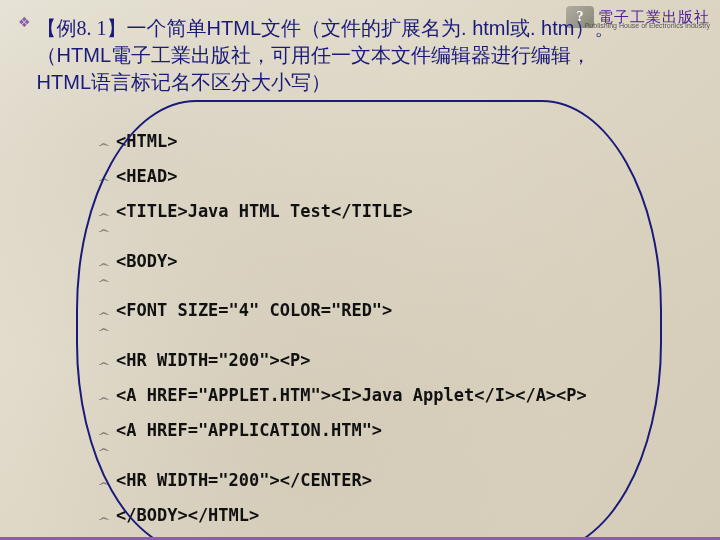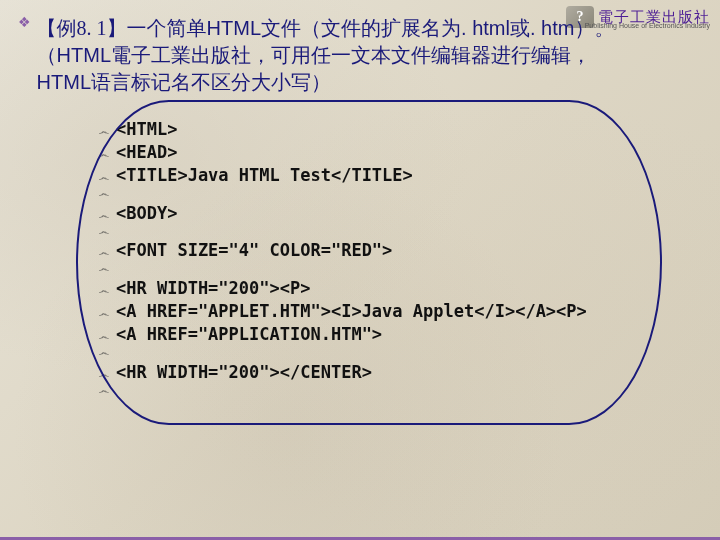--- a/index.html
+++ b/index.html
@@ -107,20 +107,21 @@
   .swirl {
     color: #3a3a3a;
     font-size: 11px;
     width: 16px;
     flex-shrink: 0;
     text-align: center;
     font-weight: normal;
   }
   .code-text {
     white-space: pre;
+    margin-top: 12px;
   }
   .border-line {
     position: absolute;
     bottom: 0;
     left: 0;
     right: 0;
     height: 3px;
     background: #8a5fa8;
   }
 </style>
@@ -193,18 +194,19 @@
         </div>
         <div class="code-line">
           <span class="swirl">෴</span>
         </div>
         <div class="code-line">
           <span class="swirl">෴</span>
           <span class="code-text">&lt;HR WIDTH="200"&gt;&lt;/CENTER&gt;</span>
         </div>
         <div class="code-line">
           <span class="swirl">෴</span>
+          <span class="code-text">&lt;/BODY&gt;&lt;/HTML&gt;</span>
         </div>
       </div>
   </div>
 </div>
 
 <div class="border-line"></div>
 
 </body></html>

